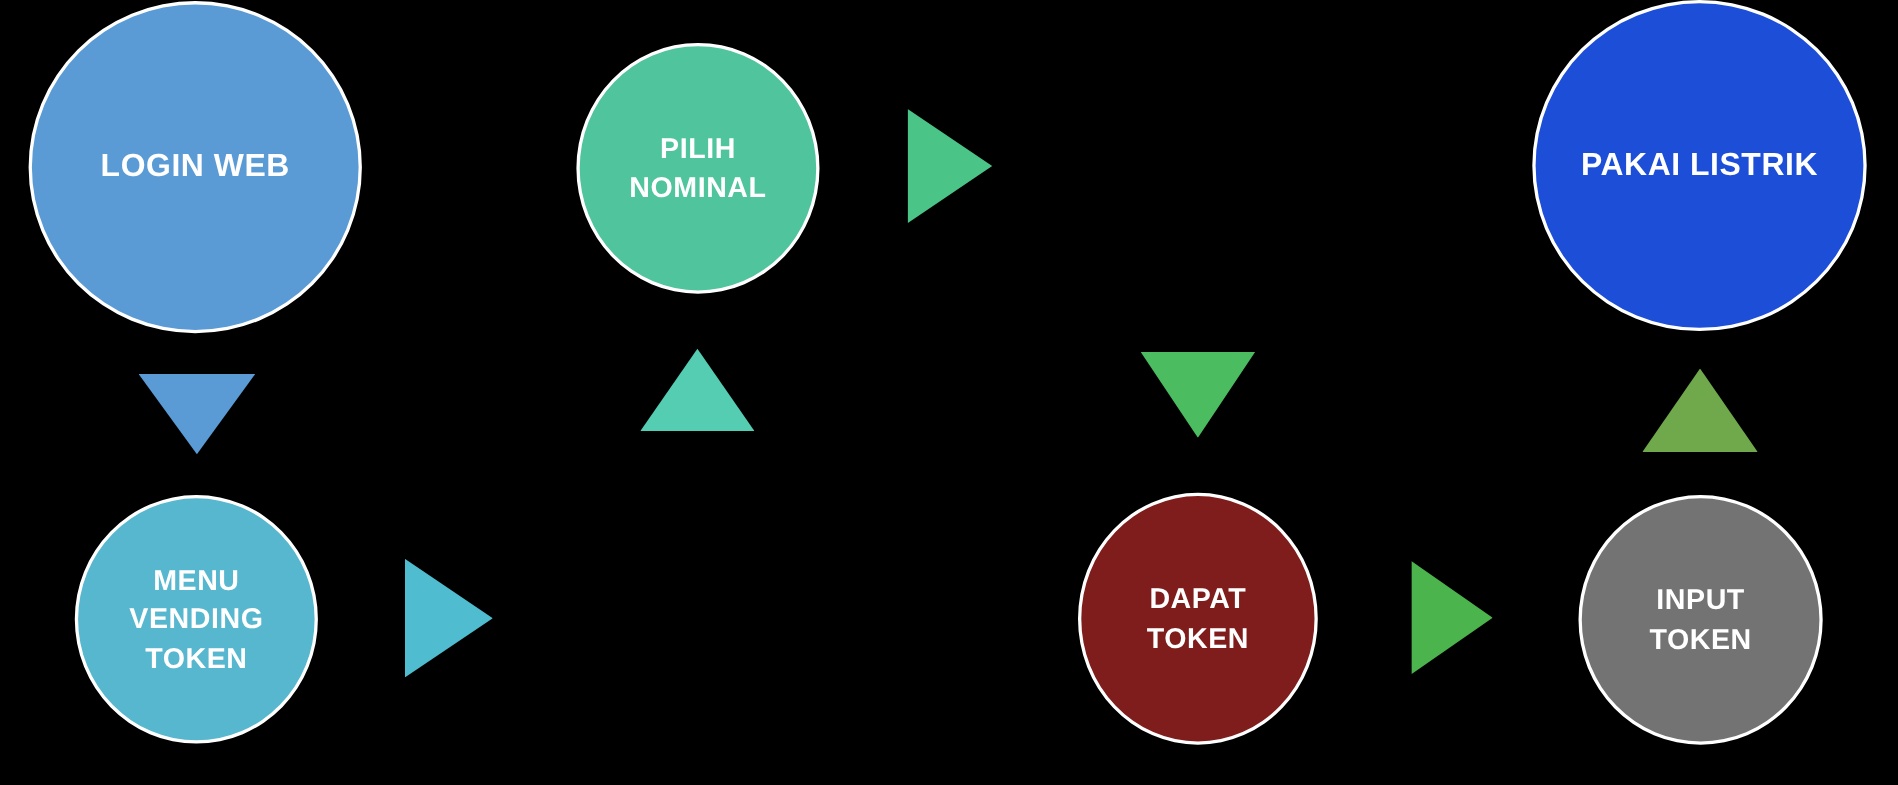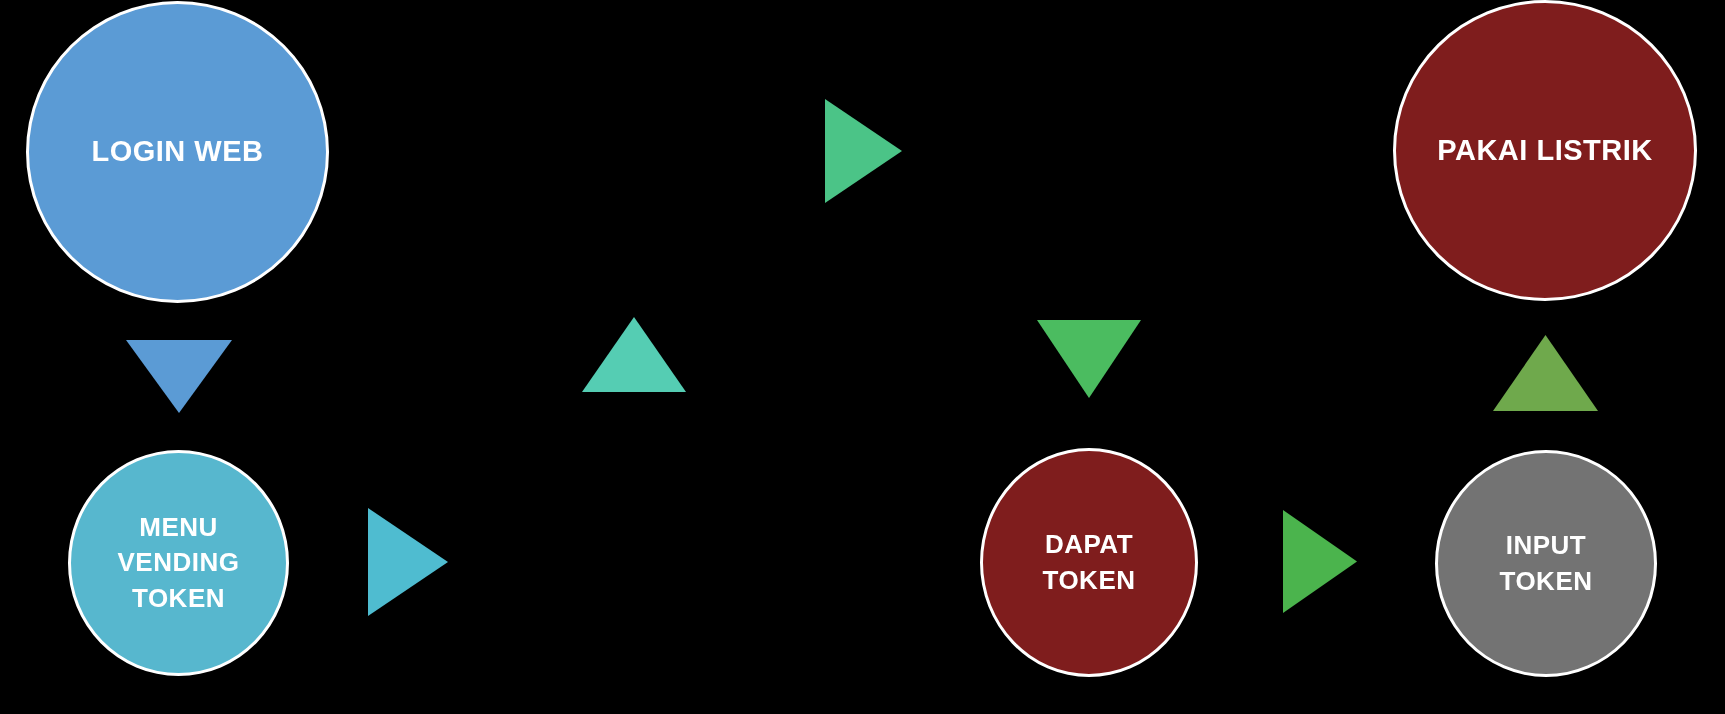--- a/index.html
+++ b/index.html
@@ -59,23 +59,27 @@
 </style>
 </head>
 <body>
 
 <div class="canvas" style="background-color: rgb(0, 0, 0);">
 
   <div class="node font-lg" id="n-login" style="background-color: rgb(91, 155, 213);">
     <span class="label">LOGIN WEB</span>
   </div>
 
+  <div class="node font-md" id="n-pilih" style="background-color: rgb(80, 196, 156);">
+    <span class="label">PILIH
+NOMINAL</span>
+  </div>
 
 
-  <div class="node font-lg" id="n-pakai" style="background-color: #7f1d1d;">
+  <div class="node font-lg" id="n-pakai" style="background-color: #1d4ed8;">
     <span class="label">PAKAI LISTRIK</span>
   </div>
 
   <div class="node font-md" id="n-menu" style="background-color: rgb(87, 183, 206);">
     <span class="label">MENU
 VENDING
 TOKEN</span>
   </div>
 
 

